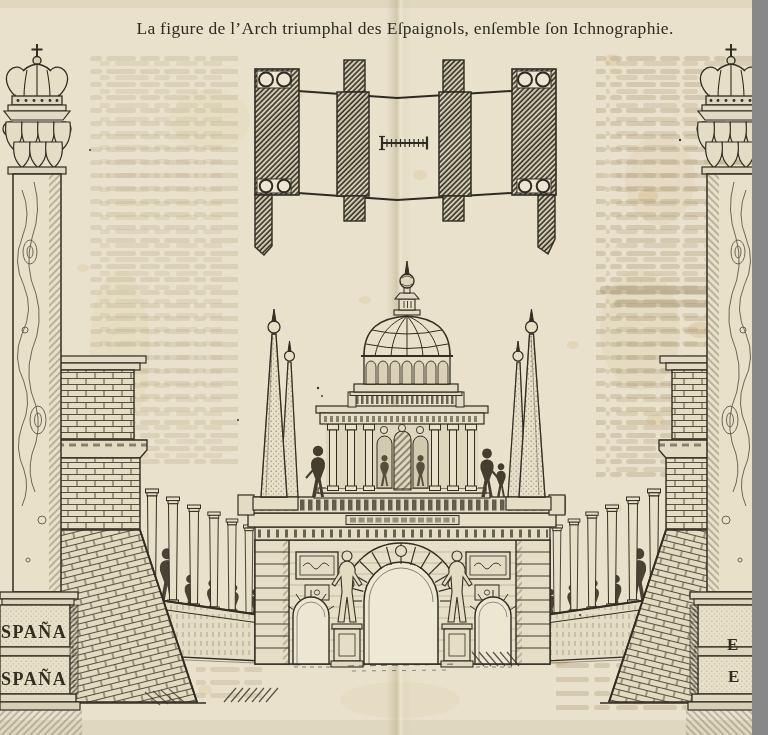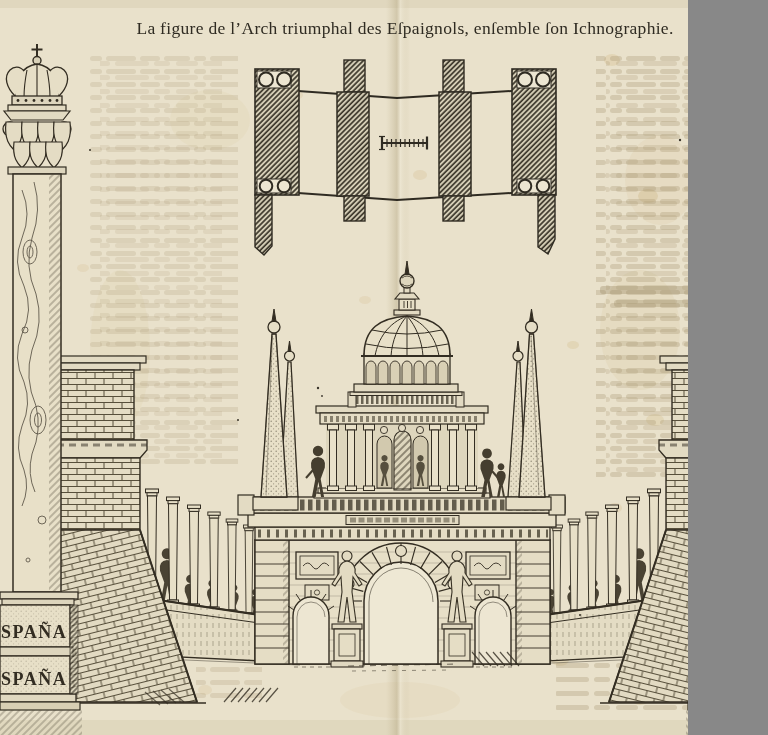--- a/index.html
+++ b/index.html
@@ -1,16 +1,16 @@
 <!DOCTYPE html>
 <html><head>
 <meta charset="utf-8">
 <style>
   html,body{margin:0;padding:0;background:#888;}
-  .page{position:relative;width:688px;height:735px;overflow:hidden;background:#e9e1cb;}
+  .page{position:relative;width:752px;height:735px;overflow:hidden;background:#e9e1cb;}
   svg{display:block;}
   .title-text{font-family:"Liberation Serif",serif;font-size:17.5px;fill:#2f2b22;letter-spacing:.3px;}
   .insc{font-family:"Liberation Serif",serif;font-weight:bold;fill:#332d22;font-size:18px;letter-spacing:1.5px;}
   .insc-e{font-family:"Liberation Serif",serif;font-weight:bold;fill:#332d22;font-size:17px;}
 </style>
 </head>
 <body>
 
 <div class="page">
 <svg width="768" height="735" viewBox="0 0 768 735">

